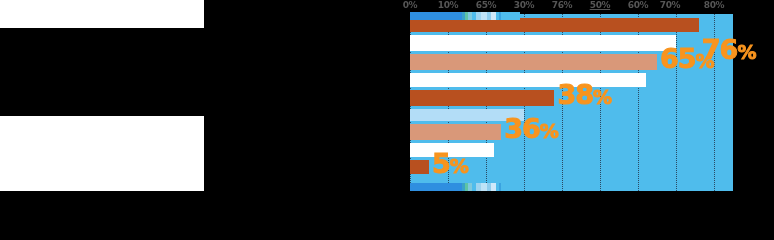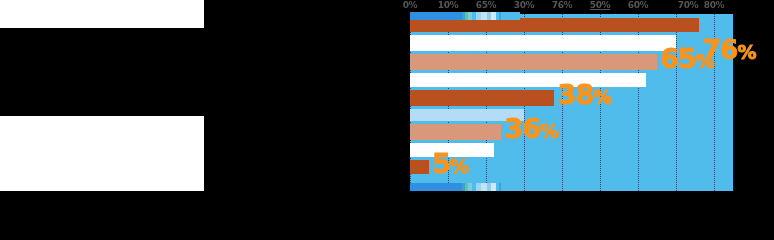--- a/index.html
+++ b/index.html
@@ -38,21 +38,21 @@
   <div class="blk" style="left:0;top:116px;width:204px;height:75px;"></div>
 
   <div class="axis" id="axis">
       <div class="tick" style="left: 0px; color: rgb(86, 86, 86);">0%</div>
       <div class="tick" style="left: 38px; color: rgb(86, 86, 86);">10%</div>
       <div class="tick" style="left: 76px; color: rgb(86, 86, 86);">65%</div>
       <div class="tick" style="left: 114px; color: rgb(86, 86, 86);">30%</div>
       <div class="tick" style="left: 152px; color: rgb(86, 86, 86);">76%</div>
       <div class="tick" style="left: 190px; color: rgb(86, 86, 86); text-decoration: underline;">50%</div>
       <div class="tick" style="left: 228px; color: rgb(86, 86, 86);">60%</div>
-      <div class="tick" style="left: 278px; color: rgb(86, 86, 86);">70%</div>
+      <div class="tick" style="left: 260px; color: rgb(86, 86, 86);">70%</div>
       <div class="tick" style="left: 304px; color: rgb(86, 86, 86);">80%</div>
     </div>
 
   <div class="chart" id="plot">
     <div id="grids">
         <div class="grid" style="left: 0px; border-left-color: rgb(42, 74, 99);"></div>
         <div class="grid" style="left: 38px; border-left-color: rgb(42, 74, 99);"></div>
         <div class="grid" style="left: 76px; border-left-color: rgb(42, 74, 99);"></div>
         <div class="grid" style="left: 114px; border-left-color: rgb(42, 74, 99);"></div>
         <div class="grid" style="left: 152px; border-left-color: rgb(42, 74, 99);"></div>

